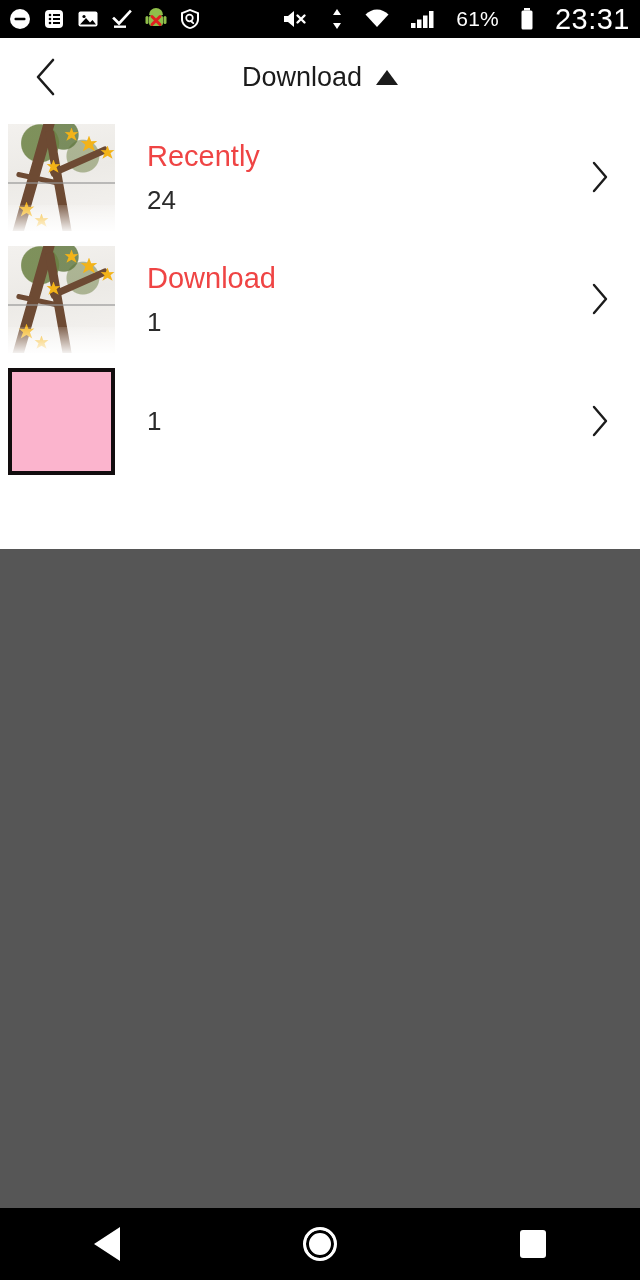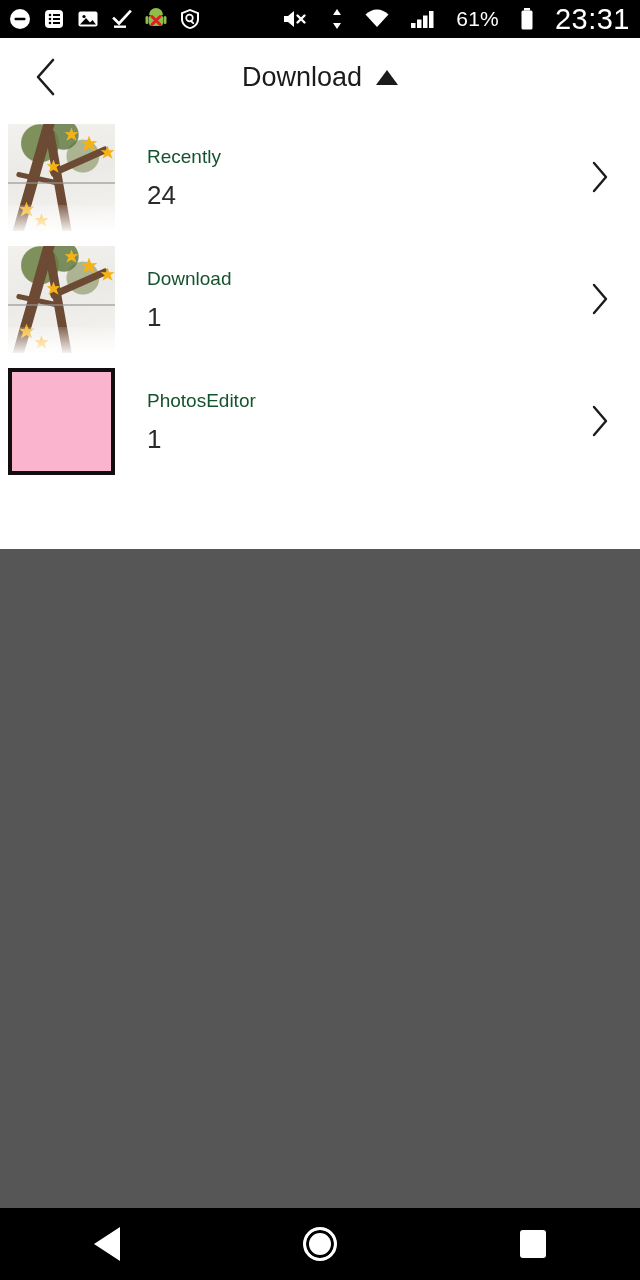--- a/index.html
+++ b/index.html
@@ -71,21 +71,21 @@
   .wire{ position:absolute; left:0; top:58px; width:107px; height:2px; background:rgba(150,150,150,.6); }
   .leaf{ position:absolute; width:15px; height:15px; background:#f3b318;
     clip-path:polygon(50% 0,62% 32%,96% 30%,70% 52%,84% 88%,50% 68%,16% 88%,30% 52%,4% 30%,38% 32%); }
   .l1{ left:56px; top:4px; } .l2{ left:72px; top:12px; width:18px; height:18px; }
   .l3{ left:38px; top:36px; } .l4{ left:92px; top:22px; }
   .l5{ left:10px; top:78px; width:17px; height:17px; } .l6{ left:26px; top:90px; }
   .snow{ position:absolute; left:0; bottom:0; width:107px; height:26px;
     background:linear-gradient(180deg,rgba(255,255,255,.15),rgba(255,255,255,.92)); }
 
   .row-text{ margin-left:32px; display:flex; flex-direction:column; gap:16px; }
-  .row-title{ font-size:19px; color:#14532d; line-height:1; }
+  .row-title{ font-size:29px; color:#ef4444; line-height:1; }
   .row-count{ font-size:26px; color:#2a2a2a; line-height:1; }
   .row-chevron{
     position:absolute; right:22px; top:50%; transform:translateY(-50%);
     width:36px; height:36px; display:flex; align-items:center; justify-content:center;
   }
 
   
   .overlay{
     position:absolute; left:0; top:549px; width:640px; height:659px;
     background:#565656;
@@ -273,21 +273,20 @@
       <div class="row-chevron">
         <svg width="24" height="34" viewBox="0 0 24 34">
           <path d="M6 3 L18 17 L6 31" stroke="#1b1b1b" stroke-width="2.4" fill="none" stroke-linecap="round" stroke-linejoin="round"></path>
         </svg>
       </div>
     </div>
 
     <div class="row">
       <div class="thumb pink"></div>
       <div class="row-text">
-        <span class="row-title">PhotosEditor</span>
         <span class="row-count">1</span>
       </div>
       <div class="row-chevron">
         <svg width="24" height="34" viewBox="0 0 24 34">
           <path d="M6 3 L18 17 L6 31" stroke="#1b1b1b" stroke-width="2.4" fill="none" stroke-linecap="round" stroke-linejoin="round"></path>
         </svg>
       </div>
     </div>
 
   </div>

